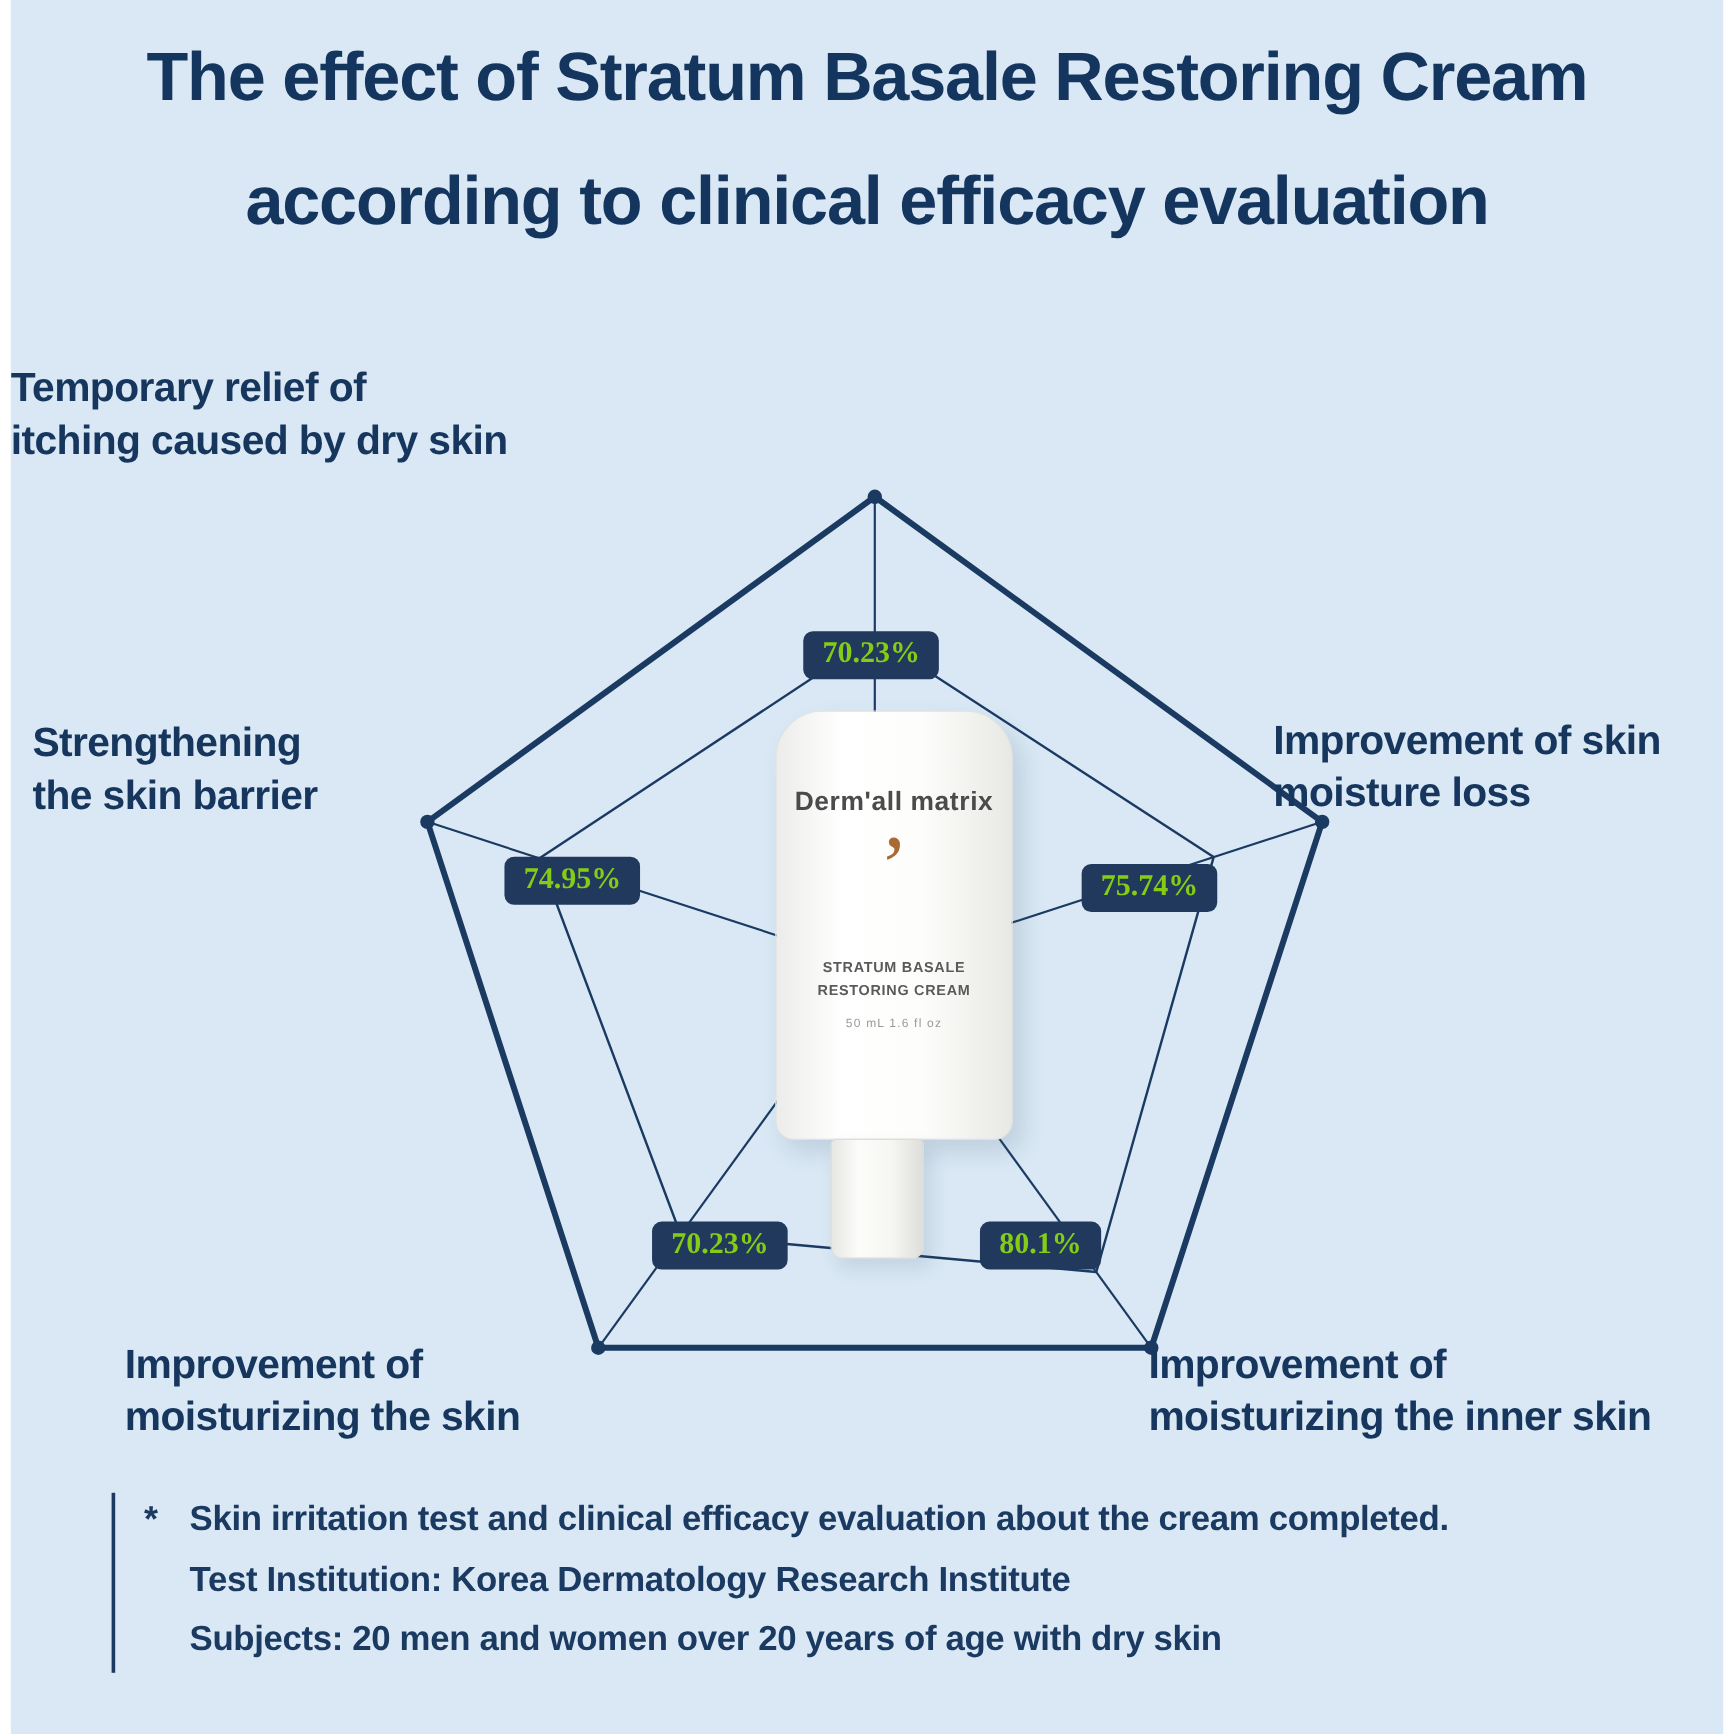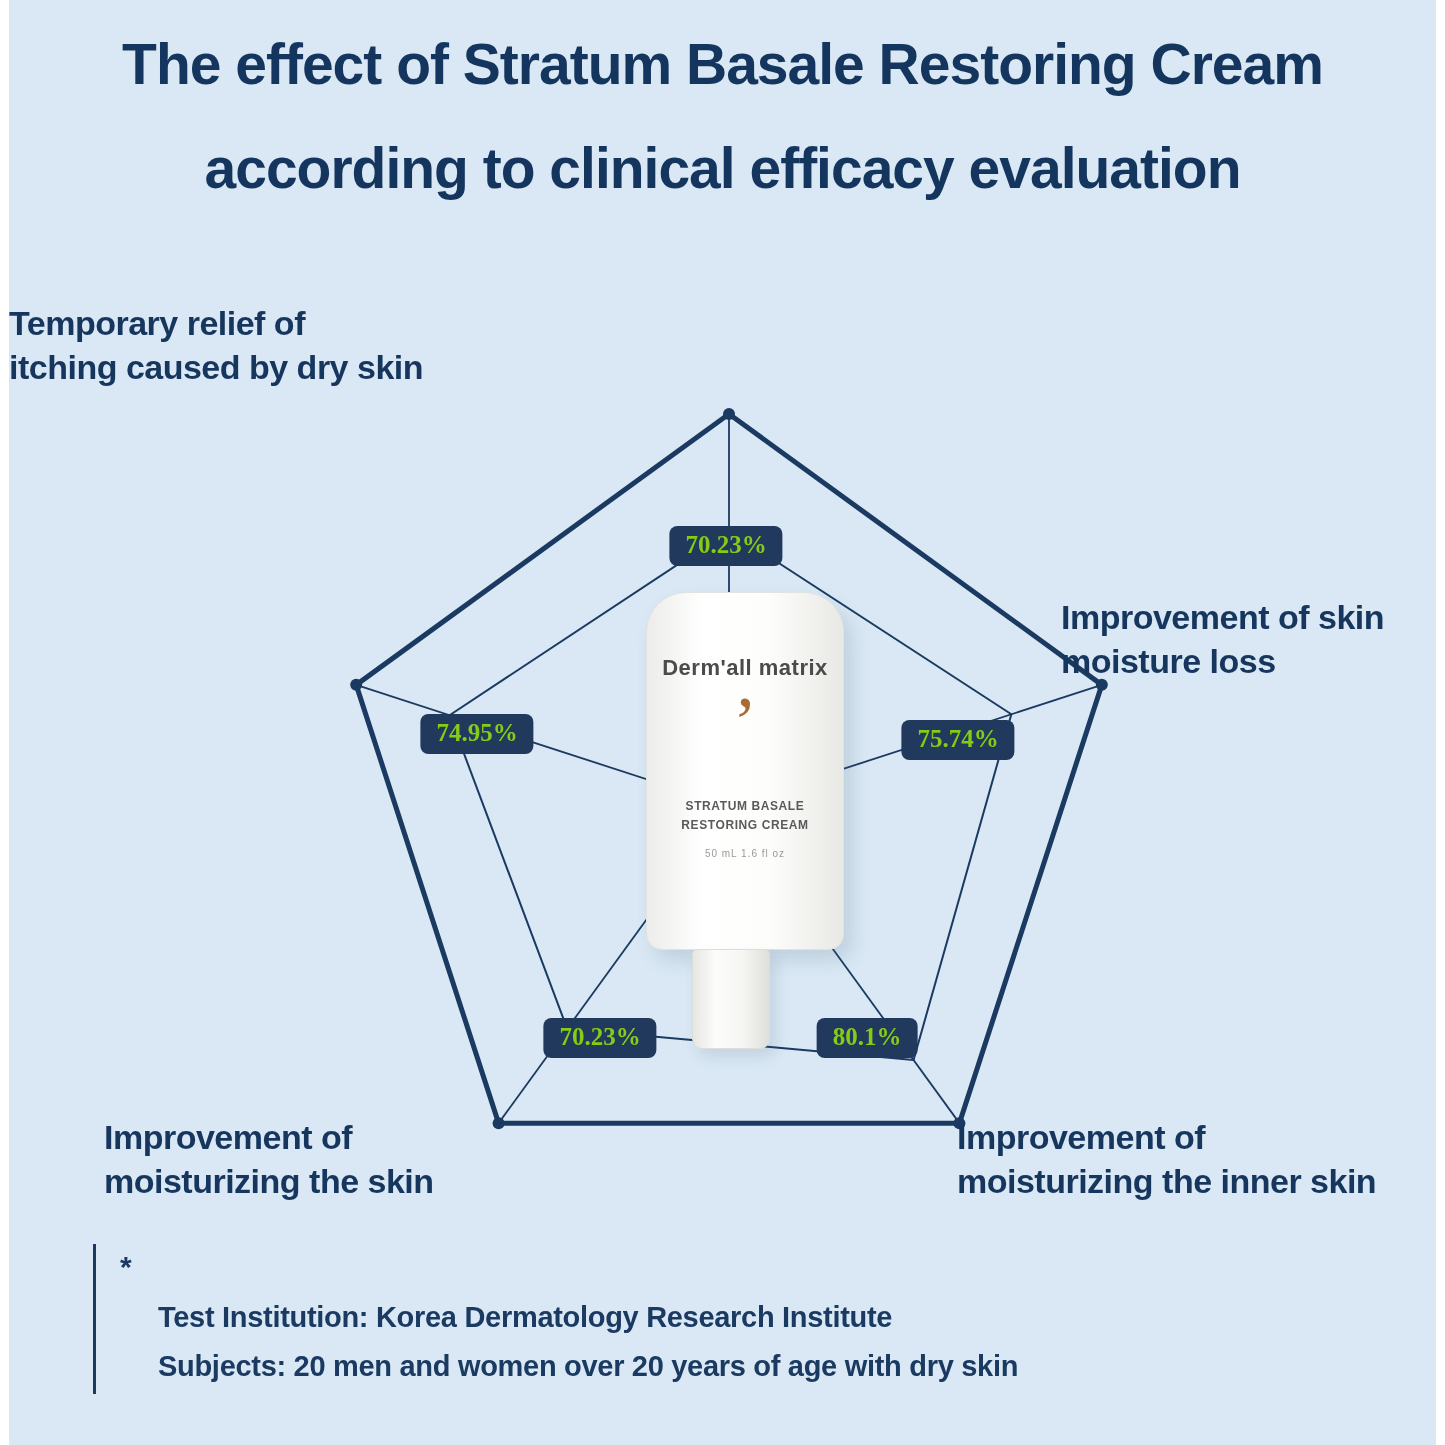--- a/index.html
+++ b/index.html
@@ -109,20 +109,24 @@
     <span>moisture loss</span>
   </div>
   <div class="axis-label axis-bottom-right">
     <span>Improvement of</span>
     <span>moisturizing the inner skin</span>
   </div>
   <div class="axis-label axis-bottom-left">
     <span>Improvement of</span>
     <span>moisturizing the skin</span>
   </div>
+  <div class="axis-label axis-left">
+    <span>Strengthening</span>
+    <span>the skin barrier</span>
+  </div>
 
   <div class="badge badge-0">70.23%</div>
   <div class="badge badge-1">75.74%</div>
   <div class="badge badge-2">80.1%</div>
   <div class="badge badge-3">70.23%</div>
   <div class="badge badge-4">74.95%</div>
 
   <div class="tube">
     <div class="tube-body">
       <div class="tube-brand">Derm'all matrix</div>
@@ -132,18 +136,19 @@
         <span>RESTORING CREAM</span>
       </div>
       <div class="tube-volume">50 mL 1.6 fl oz</div>
     </div>
     <div class="tube-cap"></div>
   </div>
 
   <div class="footnote">
     <div class="fn-line fn-first">
       <span class="fn-star">*</span>
+      <span class="fn-text">Skin irritation test and clinical efficacy evaluation about the cream completed.</span>
     </div>
     <div class="fn-line fn-rest">Test Institution: Korea Dermatology Research Institute</div>
     <div class="fn-line fn-rest">Subjects: 20 men and women over 20 years of age with dry skin</div>
   </div>
 
 </div>
 
 </body></html>

